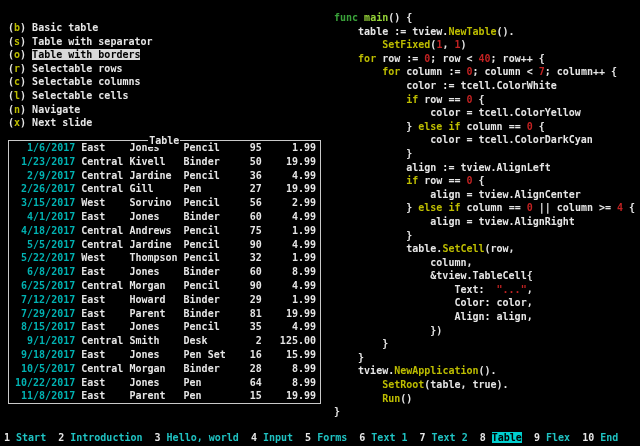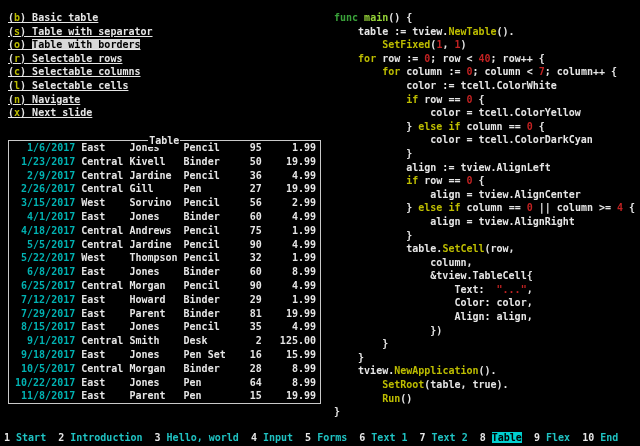--- a/index.html
+++ b/index.html
@@ -2,21 +2,21 @@
 <html style="--bg: #000000; --fg: #e6e6e6; --yellow: #bdbd00; --cyan: #00b2b2; --cyan-bright: #1fc2c2; --green: #3aa33a; --lgreen: #96d438; --red: #c22222; --hl-bg: #d8d8d8; --hl-fg: #000000; --status-active-bg: #00cfcf;"><head>
 <meta charset="utf-8">
 <style>
   html,body{margin:0;padding:0;background:#222;}
   .screen{
     position:relative;width:640px;height:446px;background:var(--bg,#000);
     font-family:"DejaVu Sans Mono",monospace;font-size:10px;font-weight:bold;
     color:var(--fg,#e6e6e6);overflow:hidden;
   }
   
-  .menu{position:absolute;left:8px;top:11px;white-space:pre;text-decoration:underline;}
+  .menu{position:absolute;left:8px;top:21px;white-space:pre;}
   .menu-item{line-height:13.6px;height:13.6px;cursor:default;}
   .menu-item .key{color:var(--yellow);}
   .menu-item.selected .label{background:var(--hl-bg);color:var(--hl-fg);}
   
   .tbox{position:absolute;left:8px;top:140px;border:1px solid #c9c9c9;
         padding:0 0.6ch 0 1ch;background:var(--bg,#000);}
   .ttitle{position:absolute;top:-7px;left:50%;transform:translateX(-50%);
           background:var(--bg,#000);padding:0 1px;line-height:13px;color:#e6e6e6;}
   .trow{line-height:13.8px;height:13.8px;white-space:nowrap;}
   .tcell{display:inline-block;overflow:hidden;vertical-align:top;}

